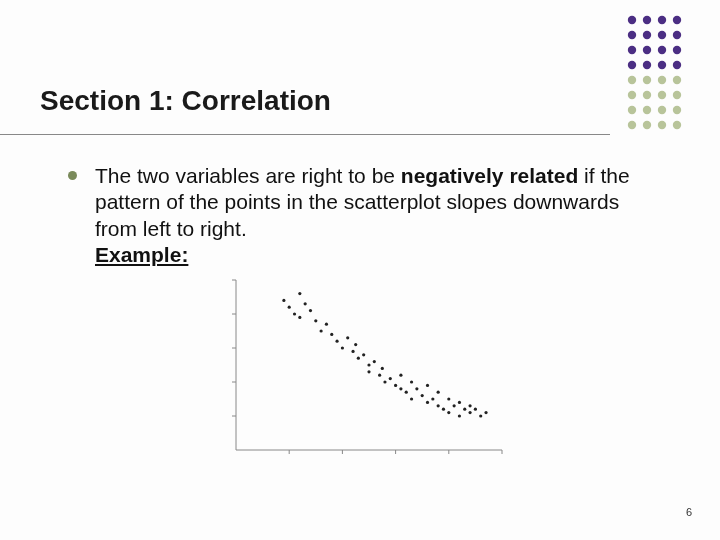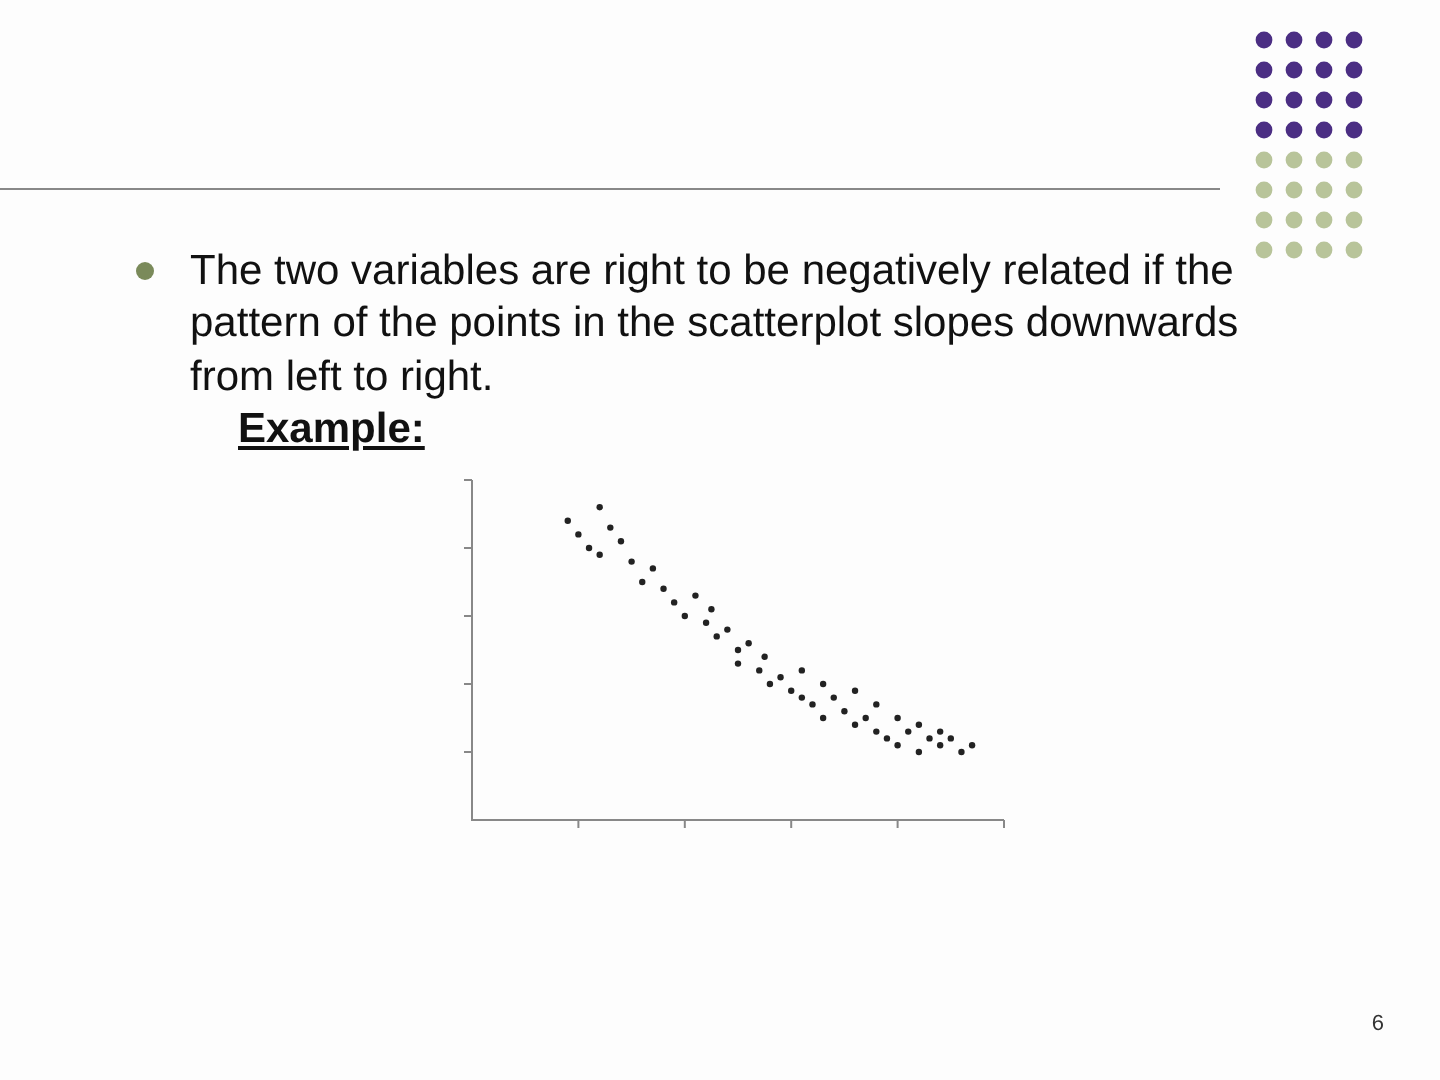--- a/index.html
+++ b/index.html
@@ -48,22 +48,22 @@
     border-radius: 50%;
     background: #7a8a5a;
     margin-top: 8px;
     flex-shrink: 0;
   }
   .body-text {
     font-size: 21px;
     line-height: 1.25;
     color: #111;
   }
-  .body-text .neg { font-weight: normal; }
-  .body-text .ex { font-weight: bold; text-decoration: underline; margin-left: 24px; }
+  .body-text .neg { font-weight: bold; }
+  .body-text .ex { font-weight: bold; text-decoration: underline; }
   .chart-holder {
     margin: 6px 0 0 150px;
   }
   .page-num {
     position: absolute;
     bottom: 22px;
     right: 28px;
     font-size: 11px;
     color: #333;
   }
@@ -100,20 +100,21 @@
     <circle cx="25" cy="100" r="4.2" fill="#b8c49a"></circle>
     <circle cx="40" cy="100" r="4.2" fill="#b8c49a"></circle>
     <circle cx="55" cy="100" r="4.2" fill="#b8c49a"></circle>
     <circle cx="10" cy="115" r="4.2" fill="#b8c49a"></circle>
     <circle cx="25" cy="115" r="4.2" fill="#b8c49a"></circle>
     <circle cx="40" cy="115" r="4.2" fill="#b8c49a"></circle>
     <circle cx="55" cy="115" r="4.2" fill="#b8c49a"></circle>
   </svg>
 
 <div class="heading-wrap">
+  <h1 class="heading">Section 1: Correlation</h1>
   <div class="rule"></div>
 </div>
 
 <div class="body-area">
   <div class="bullet-row">
     <div class="bullet-dot"></div>
     <div class="body-text">
       <span>The two variables are right to be </span><span class="neg">negatively related</span><span> if the pattern of the points in the scatterplot slopes downwards from left to right.</span><br>
       <span class="ex">Example:</span>
     </div>

